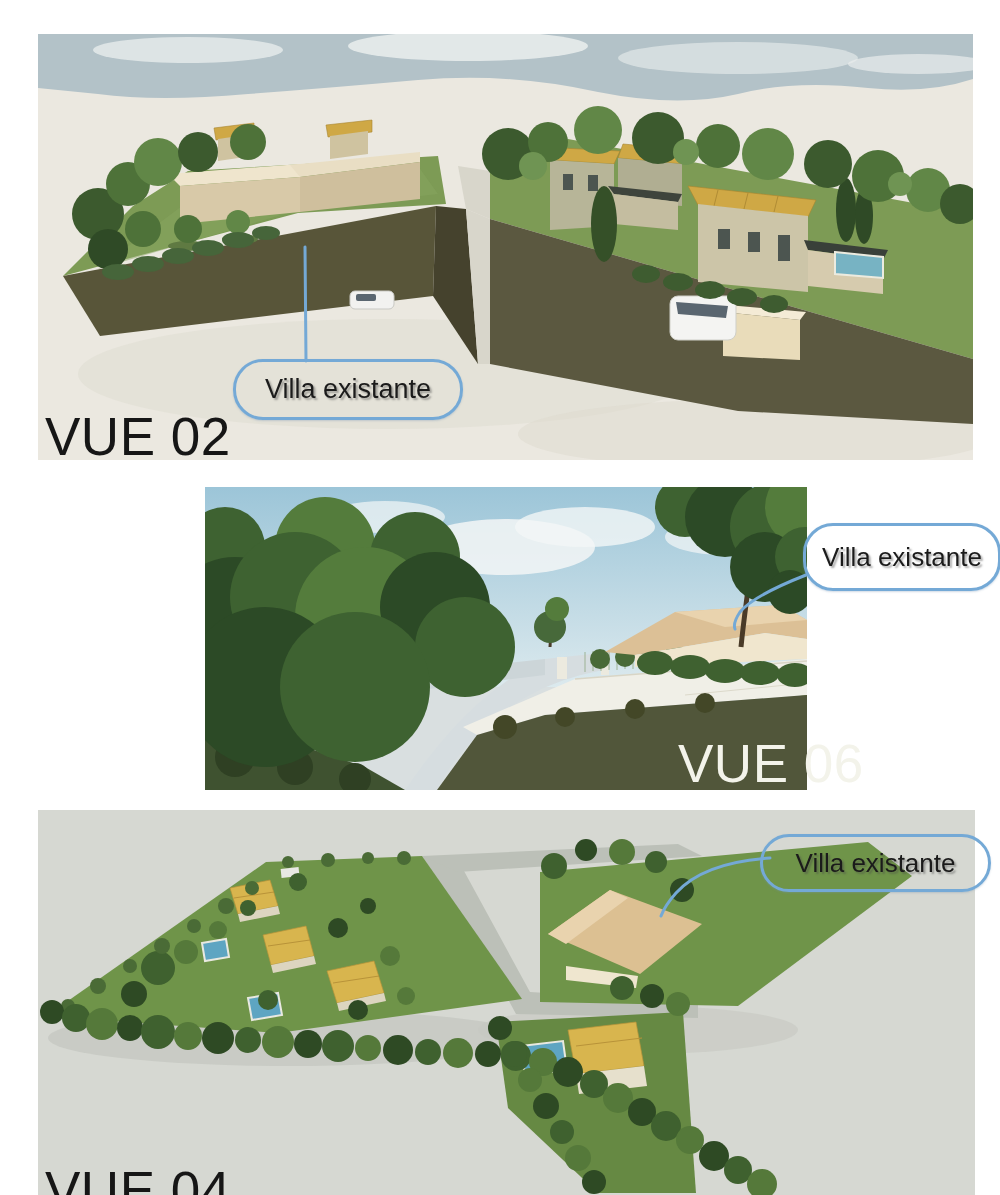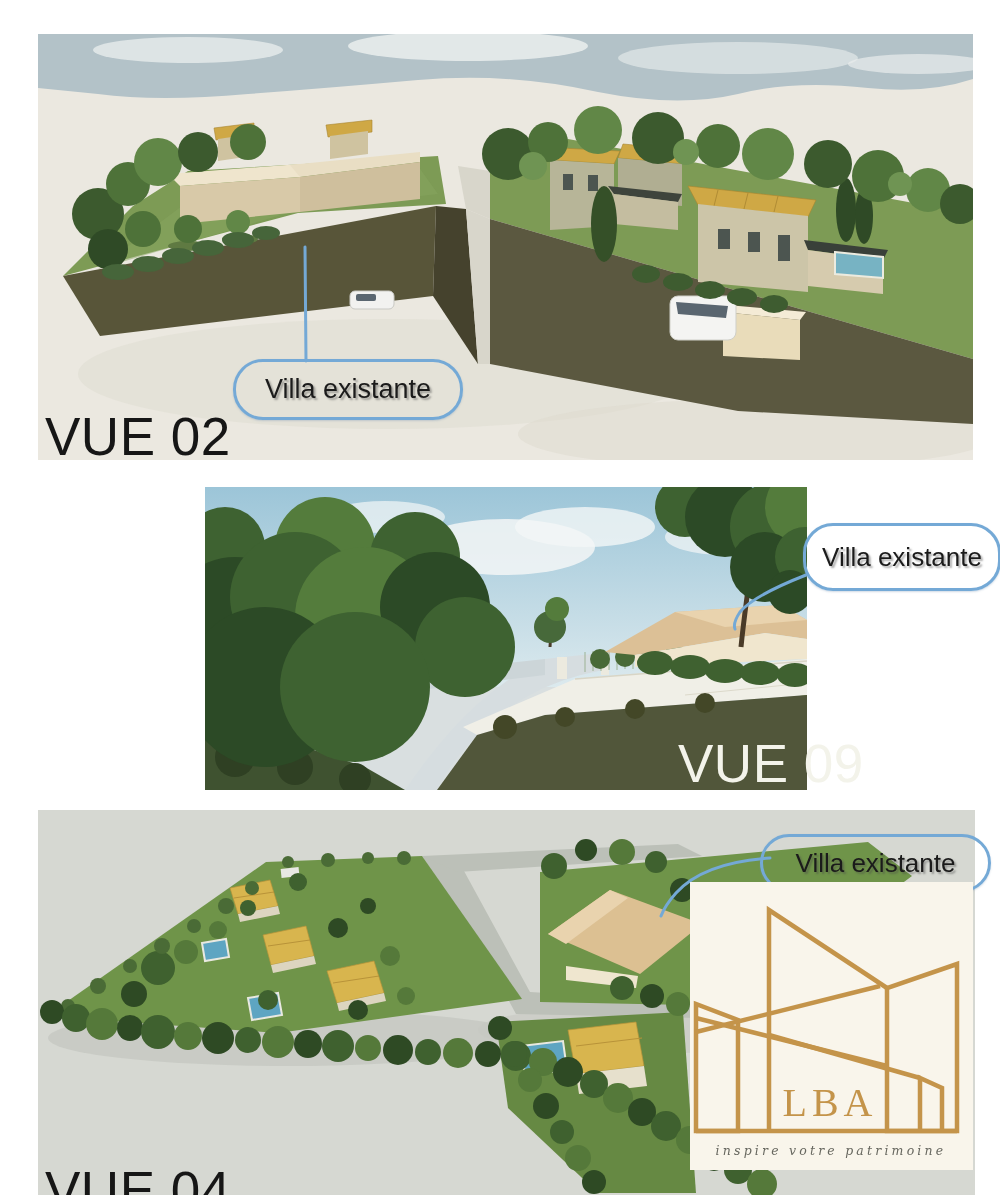--- a/index.html
+++ b/index.html
@@ -390,35 +390,17 @@
       <path d="M806,575 C778,586 750,600 740,612 C736,618 733,624 735,629"></path>
       <path d="M770,858 C725,861 694,873 676,893 C668,902 664,908 661,916"></path>
     </g>
   </svg>
 
   <div class="bubble" id="bubble-vue02">Villa existante</div>
   <div class="bubble" id="bubble-vue03">Villa existante</div>
   <div class="bubble" id="bubble-vue04">Villa existante</div>
 
   <div class="vue-label" id="label-vue02">VUE 02</div>
-  <div class="vue-label" id="label-vue03">VUE 09</div>
+  <div class="vue-label" id="label-vue03">VUE 06</div>
   <div class="vue-label" id="label-vue04">VUE 04</div>
 
-  <div class="logo-box">
-    <svg width="283" height="288" viewBox="0 0 283 288">
-      <rect x="0" y="0" width="283" height="288" fill="#f9f5eb"></rect>
-      <g stroke="#c4944a" stroke-width="4.5" fill="none">
-        <path d="M6,249 L6,122 L48,138 L48,249 Z"></path>
-        <path d="M79,249 L79,28 L197,106"></path>
-        <path d="M197,249 L197,106 L267,82 L267,249 Z"></path>
-        <path d="M6,136 L197,184"></path>
-        <path d="M6,150 L190,104"></path>
-        <path d="M79,153 L230,196"></path>
-        <path d="M230,249 L230,196 L252,206 L252,249"></path>
-        <path d="M6,249 L267,249"></path>
-      </g>
-      <rect x="98" y="198" width="84" height="46" fill="#f9f5eb"></rect>
-      <text class="logo-acronym" x="140" y="234" text-anchor="middle">LBA</text>
-      <text class="logo-tagline" x="141" y="273" text-anchor="middle">inspire votre patrimoine</text>
-    </svg>
-  </div>
 
 </div>
 
 </body></html>

